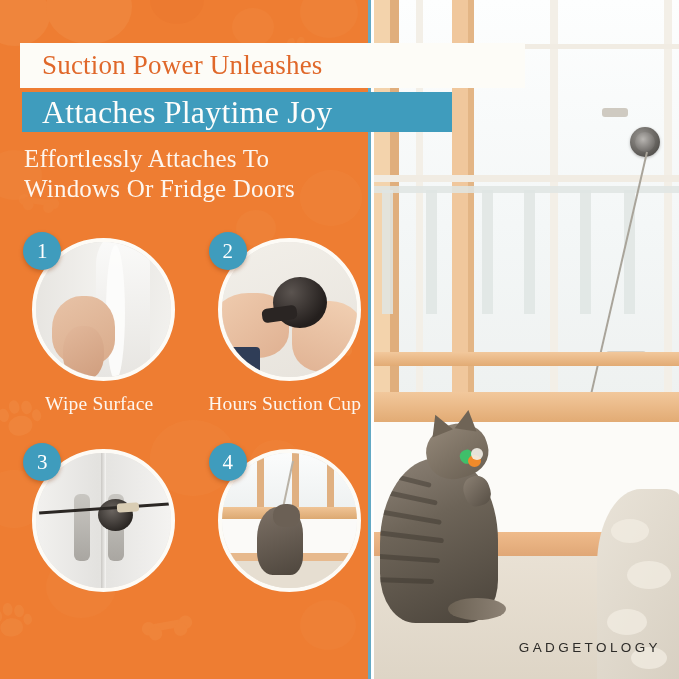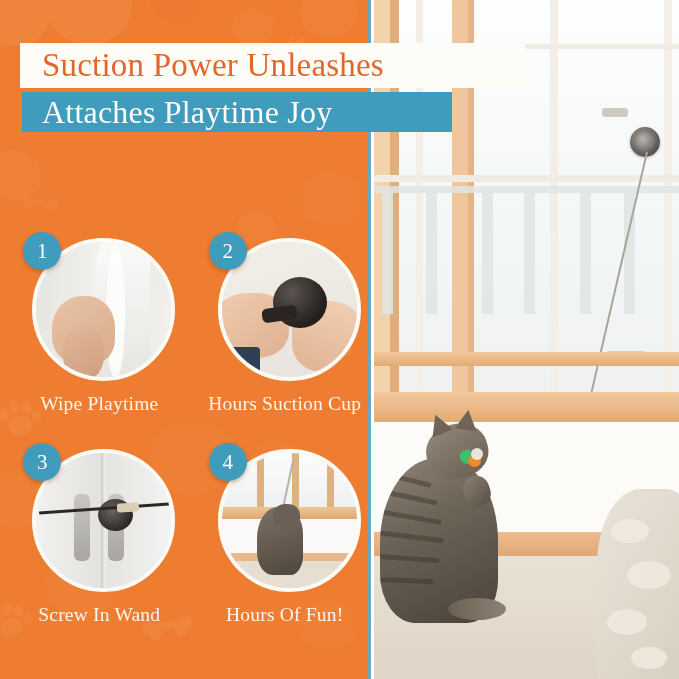--- a/index.html
+++ b/index.html
@@ -33,21 +33,21 @@
   .bone .bar{ left:6px; top:3px; width:22px; height:5px; border-radius:3px; }
   .bone .k{ width:9px; height:9px; top:1px; }
 
   
   .band-white{
     position:absolute; left:20px; top:43px; width:505px; height:45px;
     background:#fdfcf7; z-index:6;
     display:flex; align-items:center;
   }
   .band-white .t{
-    color:#e0682a; font-size:33px; line-height:1; padding-left:22px;
+    color:#e0682a; font-size:27px; line-height:1; padding-left:22px;
     letter-spacing:.2px; white-space:nowrap;
   }
   .band-teal{
     position:absolute; left:22px; top:92px; width:430px; height:40px;
     background:#3f9cbd; z-index:6; display:flex; align-items:center;
   }
   .band-teal .t{
     color:#fdfdfb; font-size:32px; line-height:1; padding-left:20px;
     letter-spacing:.2px; white-space:nowrap;
   }
@@ -295,21 +295,21 @@
                 <div class="wall"></div>
                   <div class="cloth"></div>
                   <div class="cloth2"></div>
                 <div class="sleeve"></div>
                   <div class="hand"></div>
                   <div class="hand2"></div>
               </div>
             </div>
             <div class="badge">1</div>
           </div>
-          <div class="caption">Wipe Playtime</div>
+          <div class="caption">Wipe Surface</div>
         </div>
 
         <div class="step">
           <div class="circle-wrap">
             <div class="circle">
               <div class="ph s2">
                 <div class="handL"></div>
                   <div class="handR"></div>
                 <div class="cup"></div>
                   <div class="lever"></div>
@@ -332,21 +332,20 @@
                 <div class="hL"></div>
                   <div class="hR"></div>
                   <div class="seam"></div>
                 <div class="cup"></div>
                   <div class="rod"></div>
                   <div class="tip"></div>
               </div>
             </div>
             <div class="badge">3</div>
           </div>
-          <div class="caption">Screw In Wand</div>
         </div>
 
         <div class="step">
           <div class="circle-wrap">
             <div class="circle">
               <div class="ph s4">
                 <div class="win"></div>
                 <div class="mull" style="left:26%"></div>
                 <div class="mull" style="left:52%"></div>
                 <div class="mull" style="left:78%"></div>
@@ -354,21 +353,20 @@
                 <div class="wall"></div>
                   <div class="base"></div>
                   <div class="floor"></div>
                 <div class="wire"></div>
                 <div class="cat"></div>
                   <div class="head"></div>
               </div>
             </div>
             <div class="badge">4</div>
           </div>
-          <div class="caption">Hours Of Fun!</div>
         </div>
 
       </div>
     </div>
   </div>
 
   <div class="photo-panel">
     <div class="pp-window"></div>
 
     <div class="frame-v" style="left:0px;width:16px;background:#f3d3ac;"></div>
@@ -428,23 +426,28 @@
         <div class="w"></div>
     </div>
 
     <div class="blanket">
       <i style="left:14px;top:30px;width:38px;height:24px;"></i>
       <i style="left:30px;top:72px;width:44px;height:28px;"></i>
       <i style="left:10px;top:120px;width:40px;height:26px;"></i>
       <i style="left:34px;top:158px;width:36px;height:22px;"></i>
     </div>
 
+    <div class="brand">GADGETOLOGY</div>
   </div>
 
   <div class="band-white">
     <div class="t">Suction Power Unleashes</div>
   </div>
   <div class="band-teal">
     <div class="t">Attaches Playtime Joy</div>
   </div>
 
+  <div class="subhead">
+    <div>Effortlessly Attaches To</div>
+    <div>Windows Or Fridge Doors</div>
+  </div>
 
 </div>
 
 </body></html>

